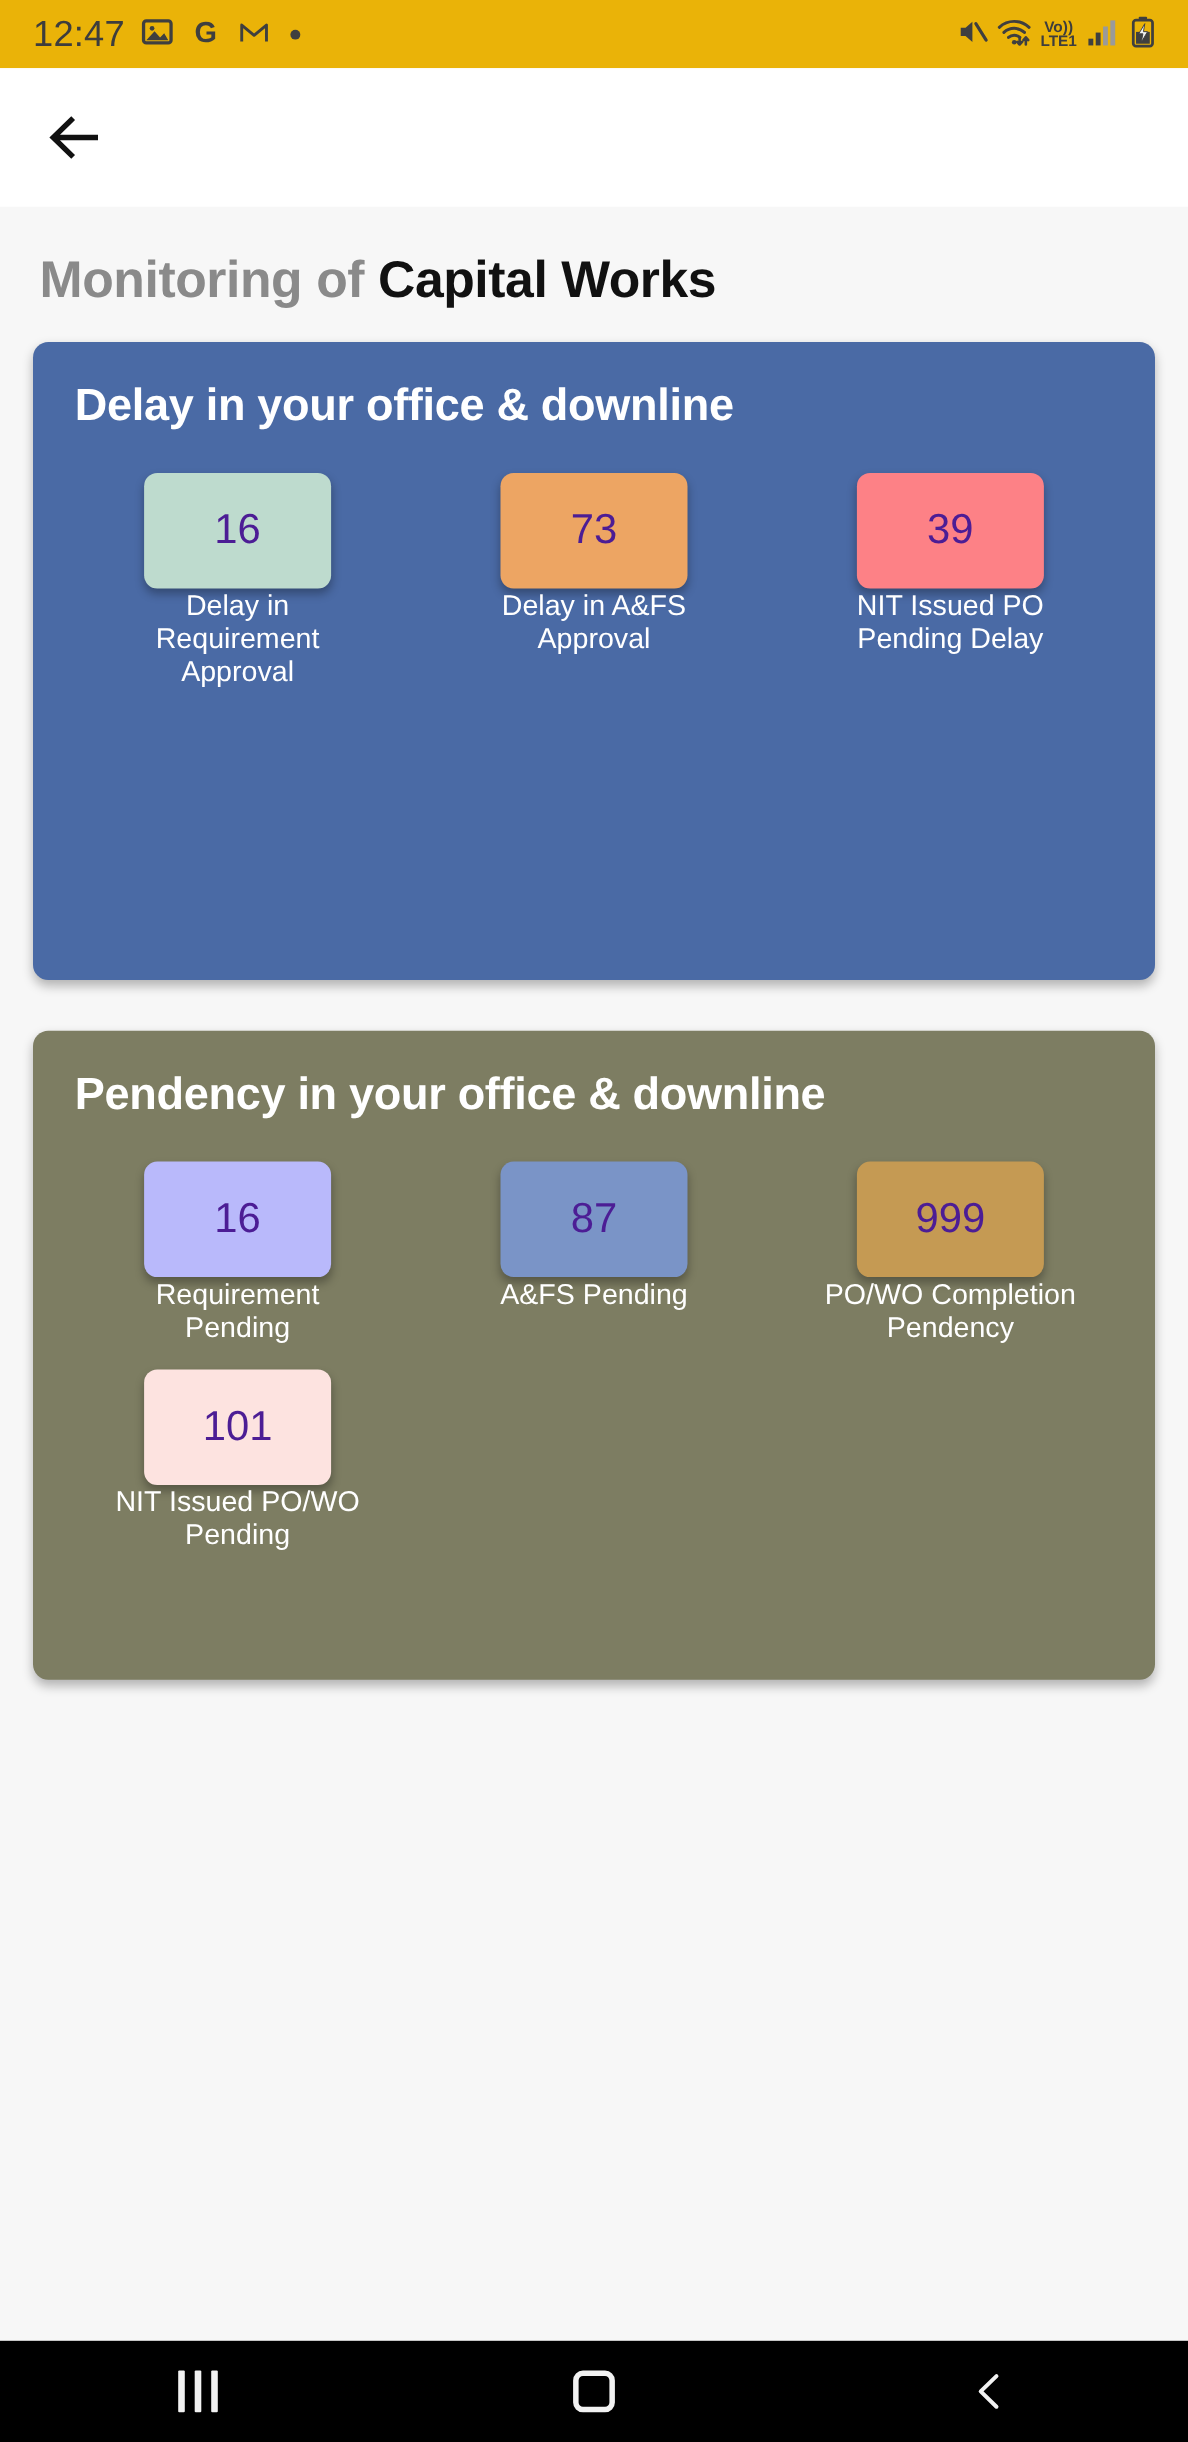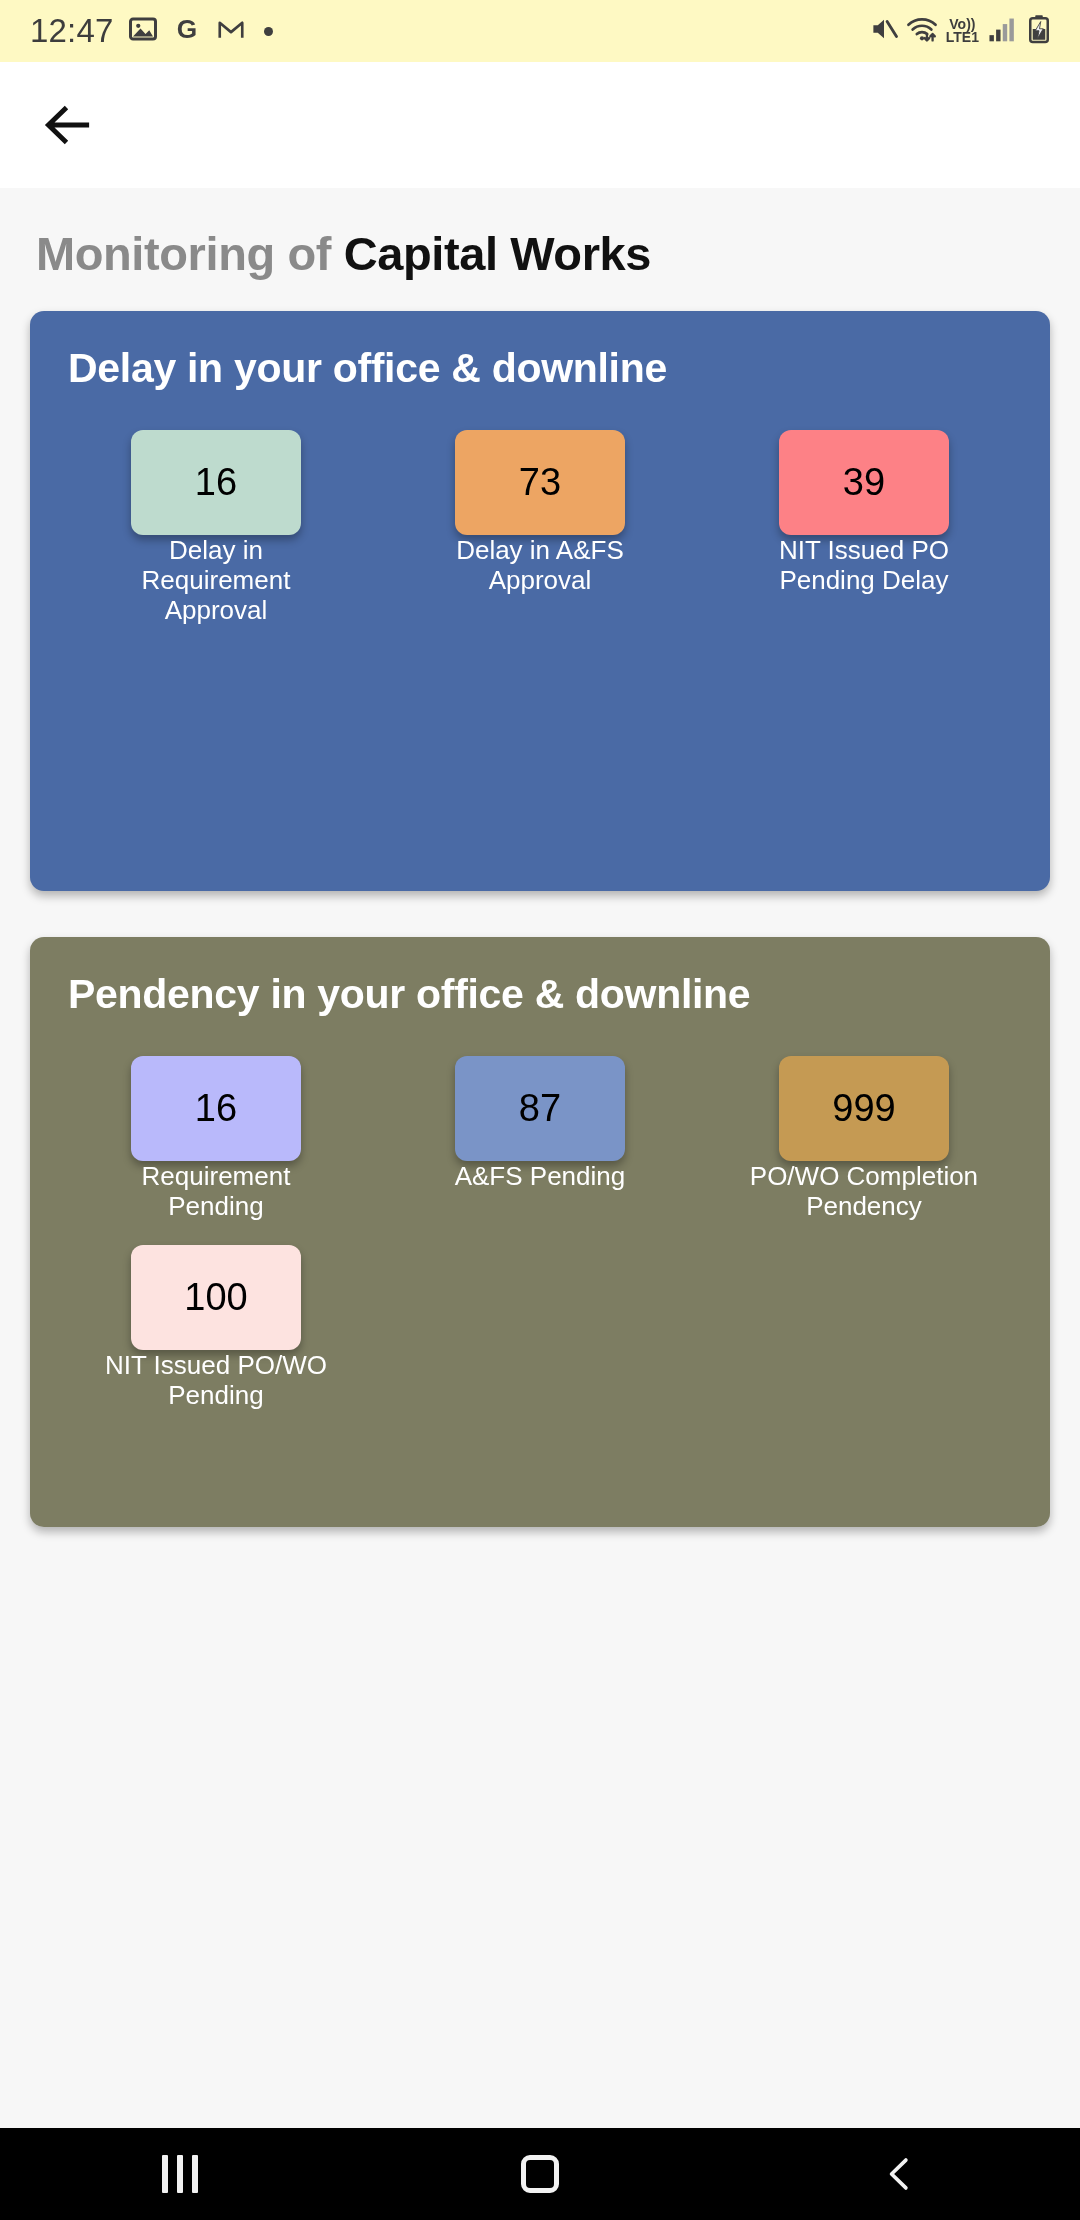--- a/index.html
+++ b/index.html
@@ -17,21 +17,21 @@
     width: 1080px;
     height: 2220px;
     background: #f7f7f7;
     display: flex;
     flex-direction: column;
   }
 
   
   .status-bar {
     height: 62px;
-    background: #fef9c3;
+    background: #eab308;
     display: flex;
     align-items: center;
     justify-content: space-between;
     padding: 0 28px 0 30px;
     flex: 0 0 auto;
     color: #3a3a3a;
     text-align: center;
   }
   .status-left {
     display: flex;
@@ -141,21 +141,21 @@
     border-radius: 12px;
     display: flex;
     align-items: center;
     justify-content: center;
     box-shadow: 0 5px 9px rgba(0,0,0,0.30);
     cursor: pointer;
   }
   .tile-value {
     font-size: 38px;
     font-weight: 400;
-    color: #000000;
+    color: #4c1d95;
     font-family: "Liberation Sans", sans-serif;
   }
   .tile-label {
     color: #ffffff;
     font-size: 26px;
     line-height: 1.16;
     text-align: center;
     max-width: 240px;
     font-weight: 400;
   }
@@ -328,21 +328,21 @@
 
         <div class="tile-cell">
           <div class="tile" style="background:#c59a53">
             <span class="tile-value">999</span>
           </div>
           <div class="tile-label">PO/WO Completion Pendency</div>
         </div>
 
         <div class="tile-cell">
           <div class="tile" style="background:#fde3e0">
-            <span class="tile-value">100</span>
+            <span class="tile-value">101</span>
           </div>
           <div class="tile-label">NIT Issued PO/WO Pending</div>
         </div>
 
       </div>
     </div>
 
   </div>
 
   <div class="nav-bar">

